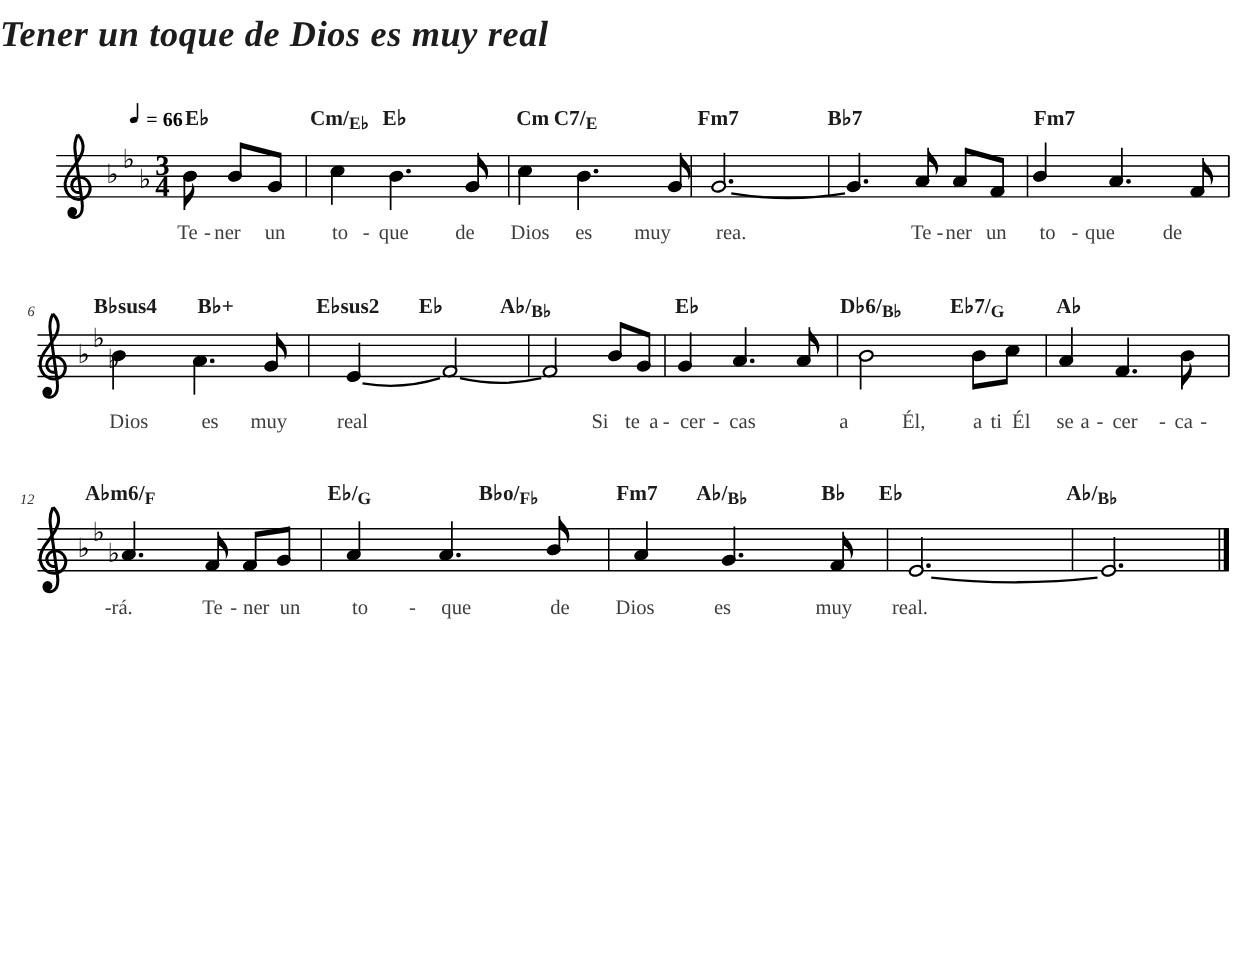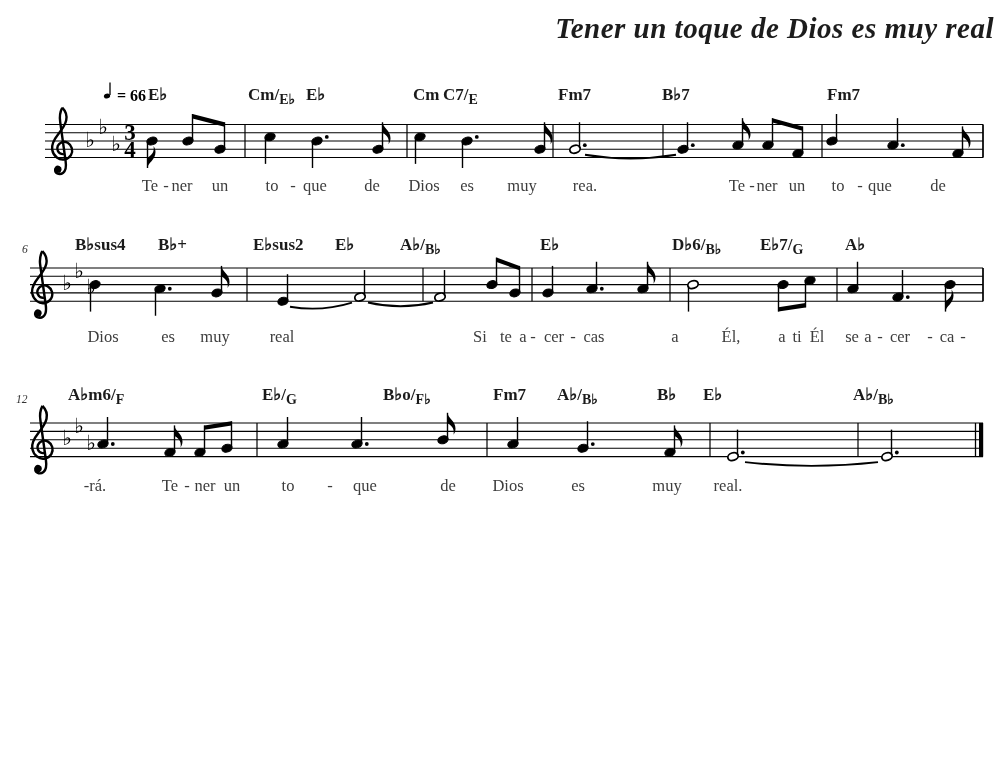--- a/index.html
+++ b/index.html
@@ -1,18 +1,18 @@
 <!DOCTYPE html>
 <html><head>
 <meta charset="utf-8">
 <style>
   html,body{margin:0;padding:0;}
   body{width:994px;height:768px;background:#ffffff;position:relative;overflow:hidden;
        font-family:"Liberation Serif", serif;}
-  .title{position:absolute;top:12px;left:0;width:994px;text-align:right;
+  .title{position:absolute;top:12px;left:0;width:994px;text-align:left;
          font-family:"Liberation Serif", serif;font-size:29px;font-weight:bold;
          font-style:italic;color:#1c1c1c;letter-spacing:0.5px;}
   svg{position:absolute;left:0;top:0;}
   text{user-select:none;}
 </style>
 </head>
 <body>
 
 <div class="title">Tener un toque de Dios es muy real</div>
 

